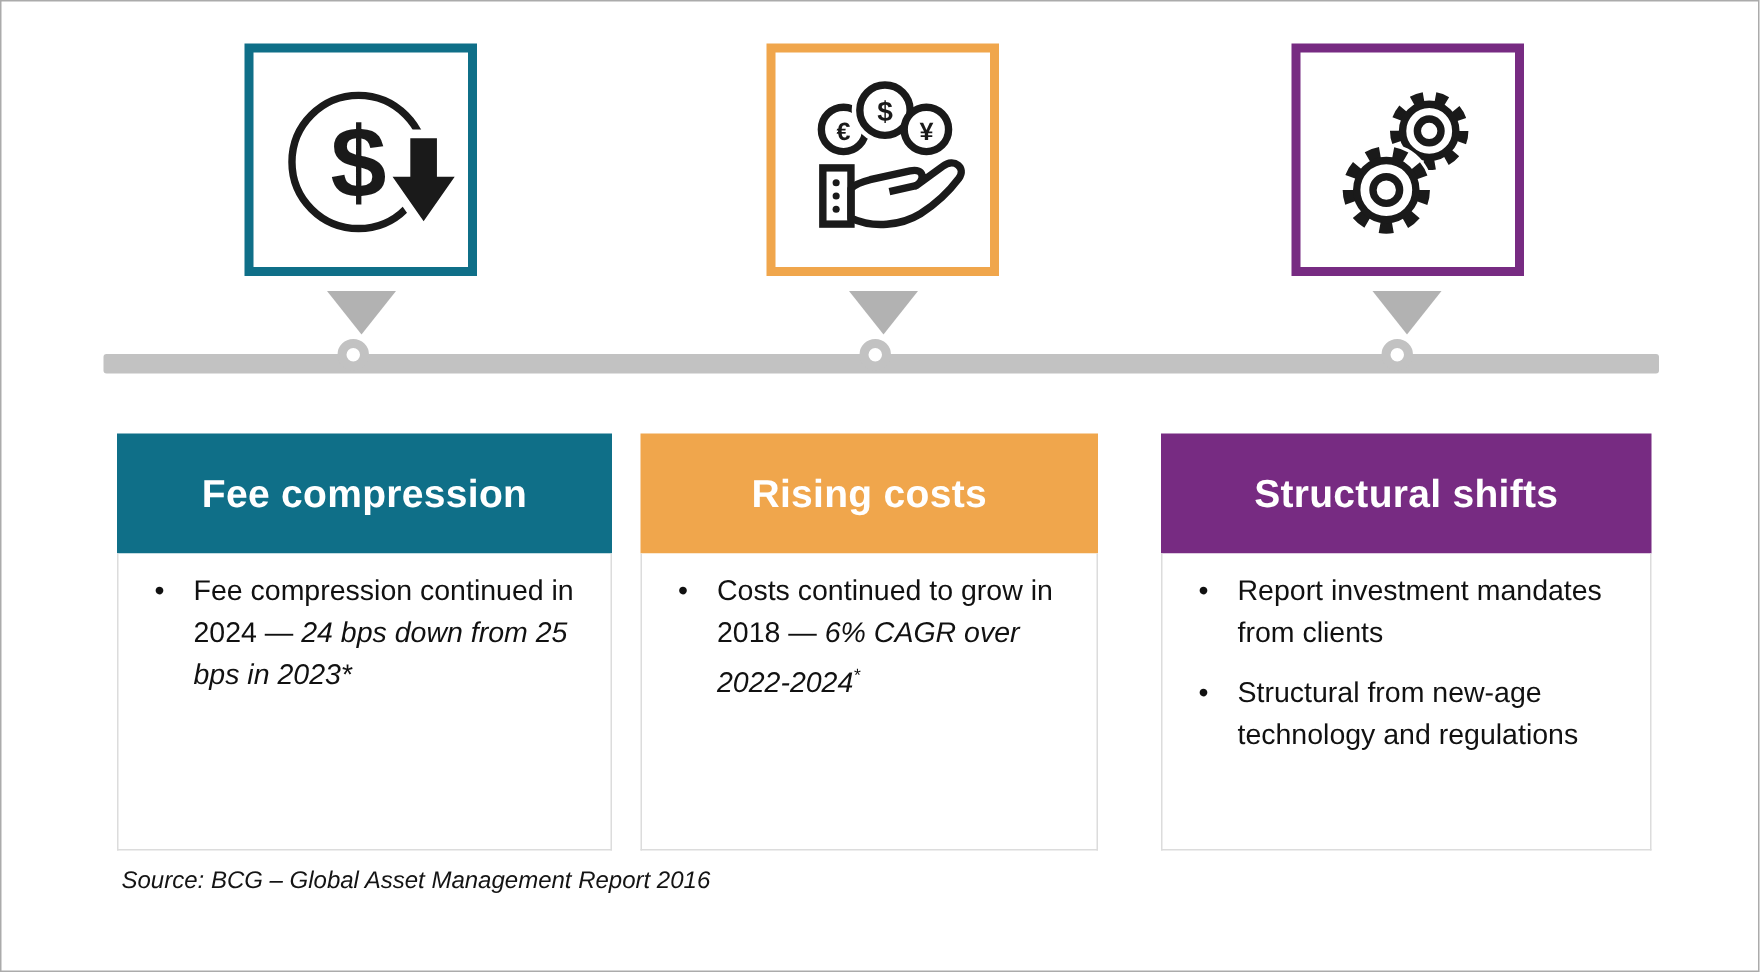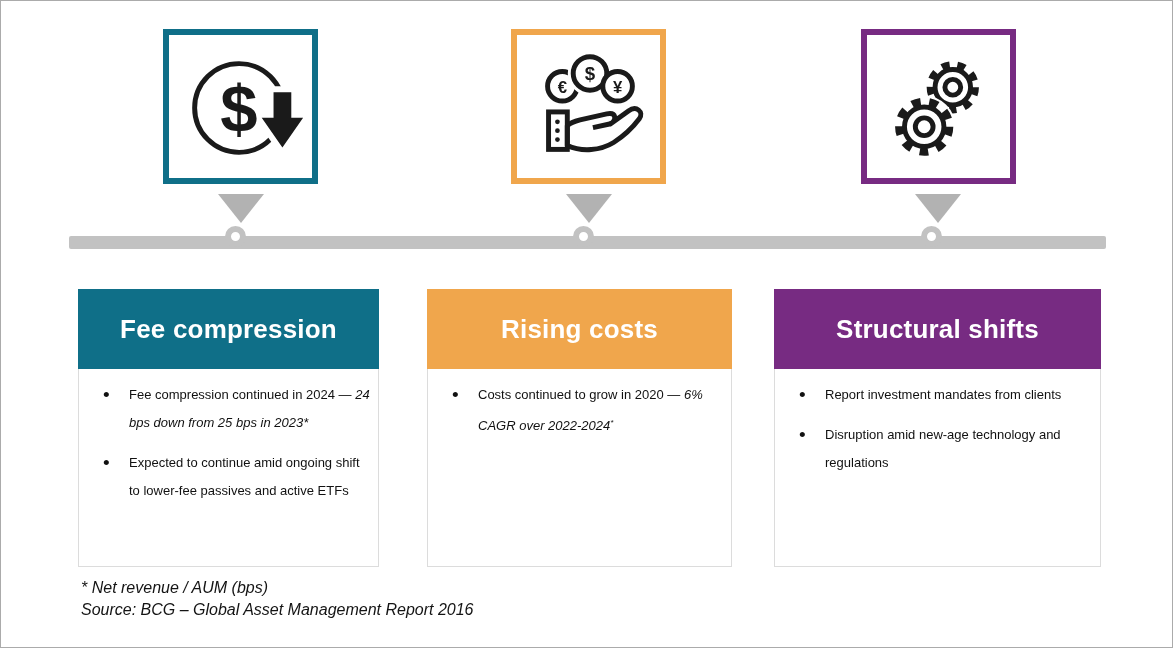--- a/index.html
+++ b/index.html
@@ -36,41 +36,41 @@
     background:var(--timeline-gray); border-radius:2px;
   }
   .node {
     position:absolute; top:-10px; width:21px; height:21px;
     background:#fff; border:6px solid var(--timeline-gray); border-radius:50%;
   }
   .node.c0 { left:156px; } .node.c1 { left:504px; } .node.c2 { left:852px; }
 
   
   .column { position:absolute; top:288px; }
-  .column.c0 { left:77px;  width:301px; }
+  .column.c0 { left:77px;  width:330px; }
   .column.c1 { left:426px; width:305px; }
   .column.c2 { left:773px; width:327px; }
 
   .card-header {
     height:80px; display:flex; align-items:center; justify-content:center;
     color:#fff; font-size:26px; font-weight:bold; letter-spacing:0.2px;
   }
   .c0 .card-header { background:var(--teal); }
   .c1 .card-header { background:var(--orange); }
   .c2 .card-header { background:var(--purple); }
 
   .card-body {
     height:198px; background:#fff;
     border:1px solid var(--body-border); border-top:none;
     padding:12px 8px 0 2px;
   }
   .card-body ul { list-style:none; }
   .card-body li {
     position:relative; padding-left:48px; margin-bottom:12px;
-    font-size:13px; line-height:28px; color:#111;
+    font-size:19px; line-height:28px; color:#111;
   }
   .card-body li::before {
     content:"\2022"; position:absolute; left:22px; top:0;
     font-size:19px; line-height:28px; color:#111;
   }
   .it { font-style:italic; }
   .sup { vertical-align:super; font-size:0.62em; }
 
   
   .footnotes {
@@ -138,42 +138,40 @@
     <div class="node c0"></div>
     <div class="node c1"></div>
     <div class="node c2"></div>
   </div>
 
   <div class="column c0">
     <div class="card-header">Fee compression</div>
     <div class="card-body">
         <ul>
           <li><span>Fee compression continued in 2024 — </span><span class="it">24 bps down from 25 bps in 2023*</span></li>
-          <li><span>Expected to continue amid ongoing shift to lower-fee passives and active ETFs</span></li>
         </ul>
       </div>
   </div>
 
   <div class="column c1">
     <div class="card-header">Rising costs</div>
     <div class="card-body">
         <ul>
-          <li><span>Costs continued to grow in 2020 — </span><span class="it">6% CAGR over 2022-2024</span><span class="it sup">*</span></li>
+          <li><span>Costs continued to grow in 2018 — </span><span class="it">6% CAGR over 2022-2024</span><span class="it sup">*</span></li>
         </ul>
       </div>
   </div>
 
   <div class="column c2">
     <div class="card-header">Structural shifts</div>
     <div class="card-body">
         <ul>
           <li><span>Report investment mandates from clients</span></li>
-          <li><span>Disruption amid new-age technology and regulations</span></li>
+          <li><span>Structural from new-age technology and regulations</span></li>
         </ul>
       </div>
   </div>
 
   <div class="footnotes">
-    <div>* Net revenue / AUM (bps)</div>
     <div>Source: BCG – Global Asset Management Report 2016</div>
   </div>
 
 </div>
 
 </body></html>

